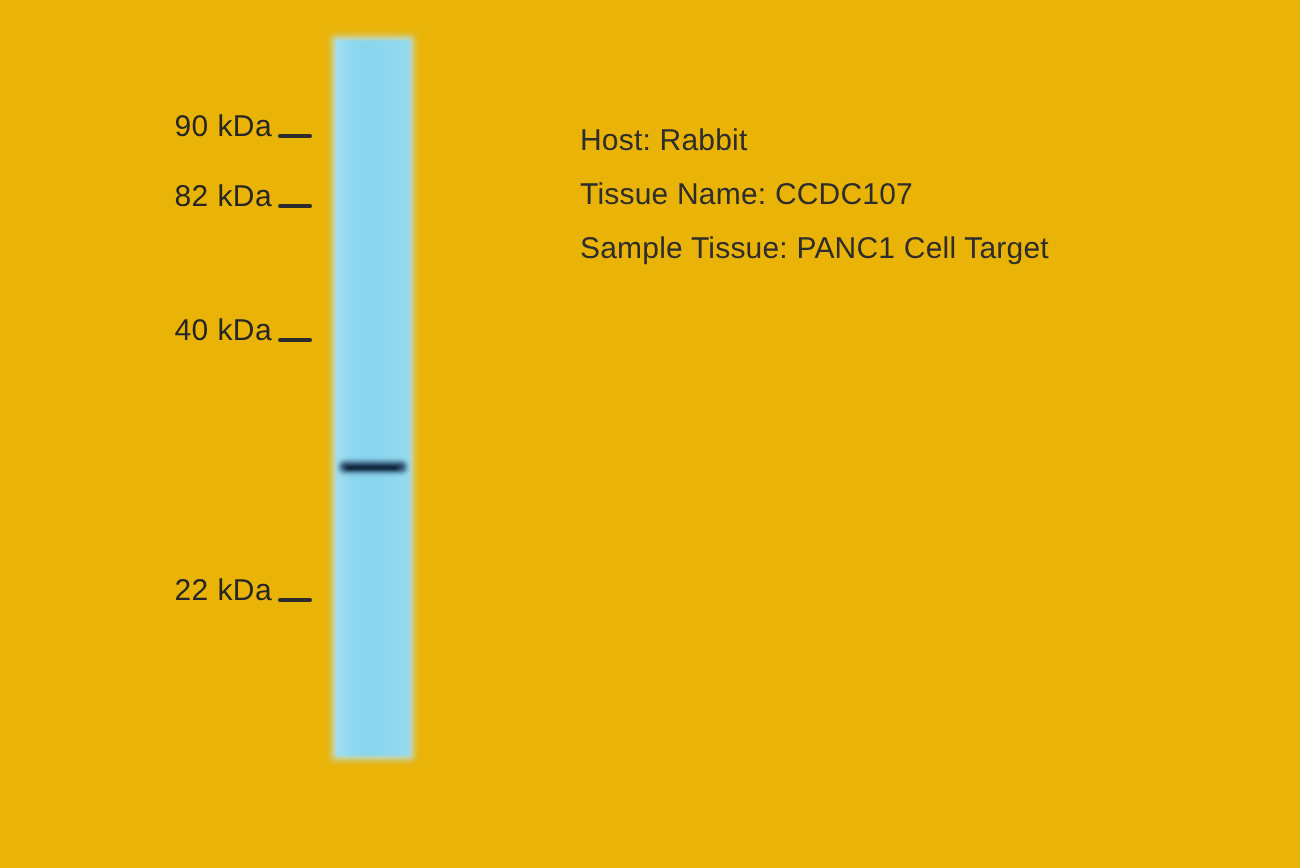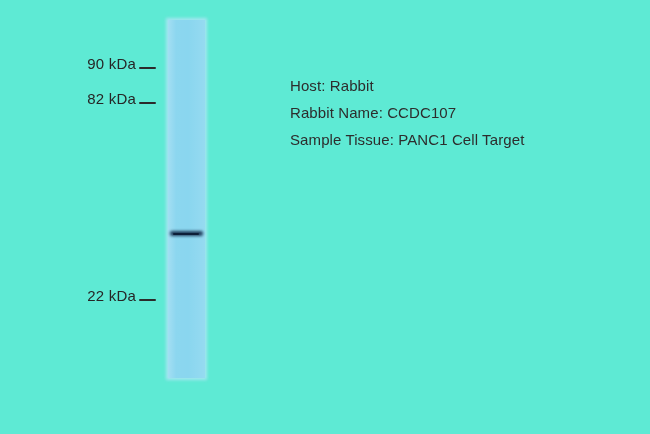--- a/index.html
+++ b/index.html
@@ -7,21 +7,21 @@
     padding: 0;
     background: #ffffff;
   }
   body {
     font-family: "Liberation Sans", sans-serif;
   }
   #figure {
     position: relative;
     width: 650px;
     height: 434px;
-    background: #5eead4;
+    background: #eab308;
     overflow: hidden;
   }
 
   
   .marker {
     position: absolute;
     right: 494px;          
     white-space: nowrap;
     font-size: 15px;
     color: #262626;
@@ -82,21 +82,21 @@
     height: 2px;
     background: #0d1f38;
     border-radius: 1px;
     filter: blur(0.6px);
   }
 
   
   .info-block {
     position: absolute;
     left: 290px;
-    top: 72px;
+    top: 57px;
   }
   .info-line {
     font-size: 15px;
     color: #2d2d2d;
     line-height: 27px;
     white-space: nowrap;
     letter-spacing: 0.1px;
   }
 </style>
 </head>
@@ -105,30 +105,34 @@
 <div id="figure">
 
   <div class="marker" style="top:55px">
     <span class="marker-label">90 kDa</span>
     <span class="marker-tick"></span>
   </div>
   <div class="marker" style="top:90px">
     <span class="marker-label">82 kDa</span>
     <span class="marker-tick"></span>
   </div>
+  <div class="marker" style="top:157px">
+    <span class="marker-label">40 kDa</span>
+    <span class="marker-tick"></span>
+  </div>
   <div class="marker" style="top:287px">
     <span class="marker-label">22 kDa</span>
     <span class="marker-tick"></span>
   </div>
 
   <div class="lane">
     <div class="lane-sheen"></div>
     <div class="band" style="top:211px"></div>
     <div class="band-core" style="top:213px"></div>
   </div>
 
   <div class="info-block">
     <div class="info-line">Host: Rabbit</div>
-    <div class="info-line">Rabbit Name: CCDC107</div>
+    <div class="info-line">Tissue Name: CCDC107</div>
     <div class="info-line">Sample Tissue: PANC1 Cell Target</div>
   </div>
 
 </div>
 
 </body></html>

